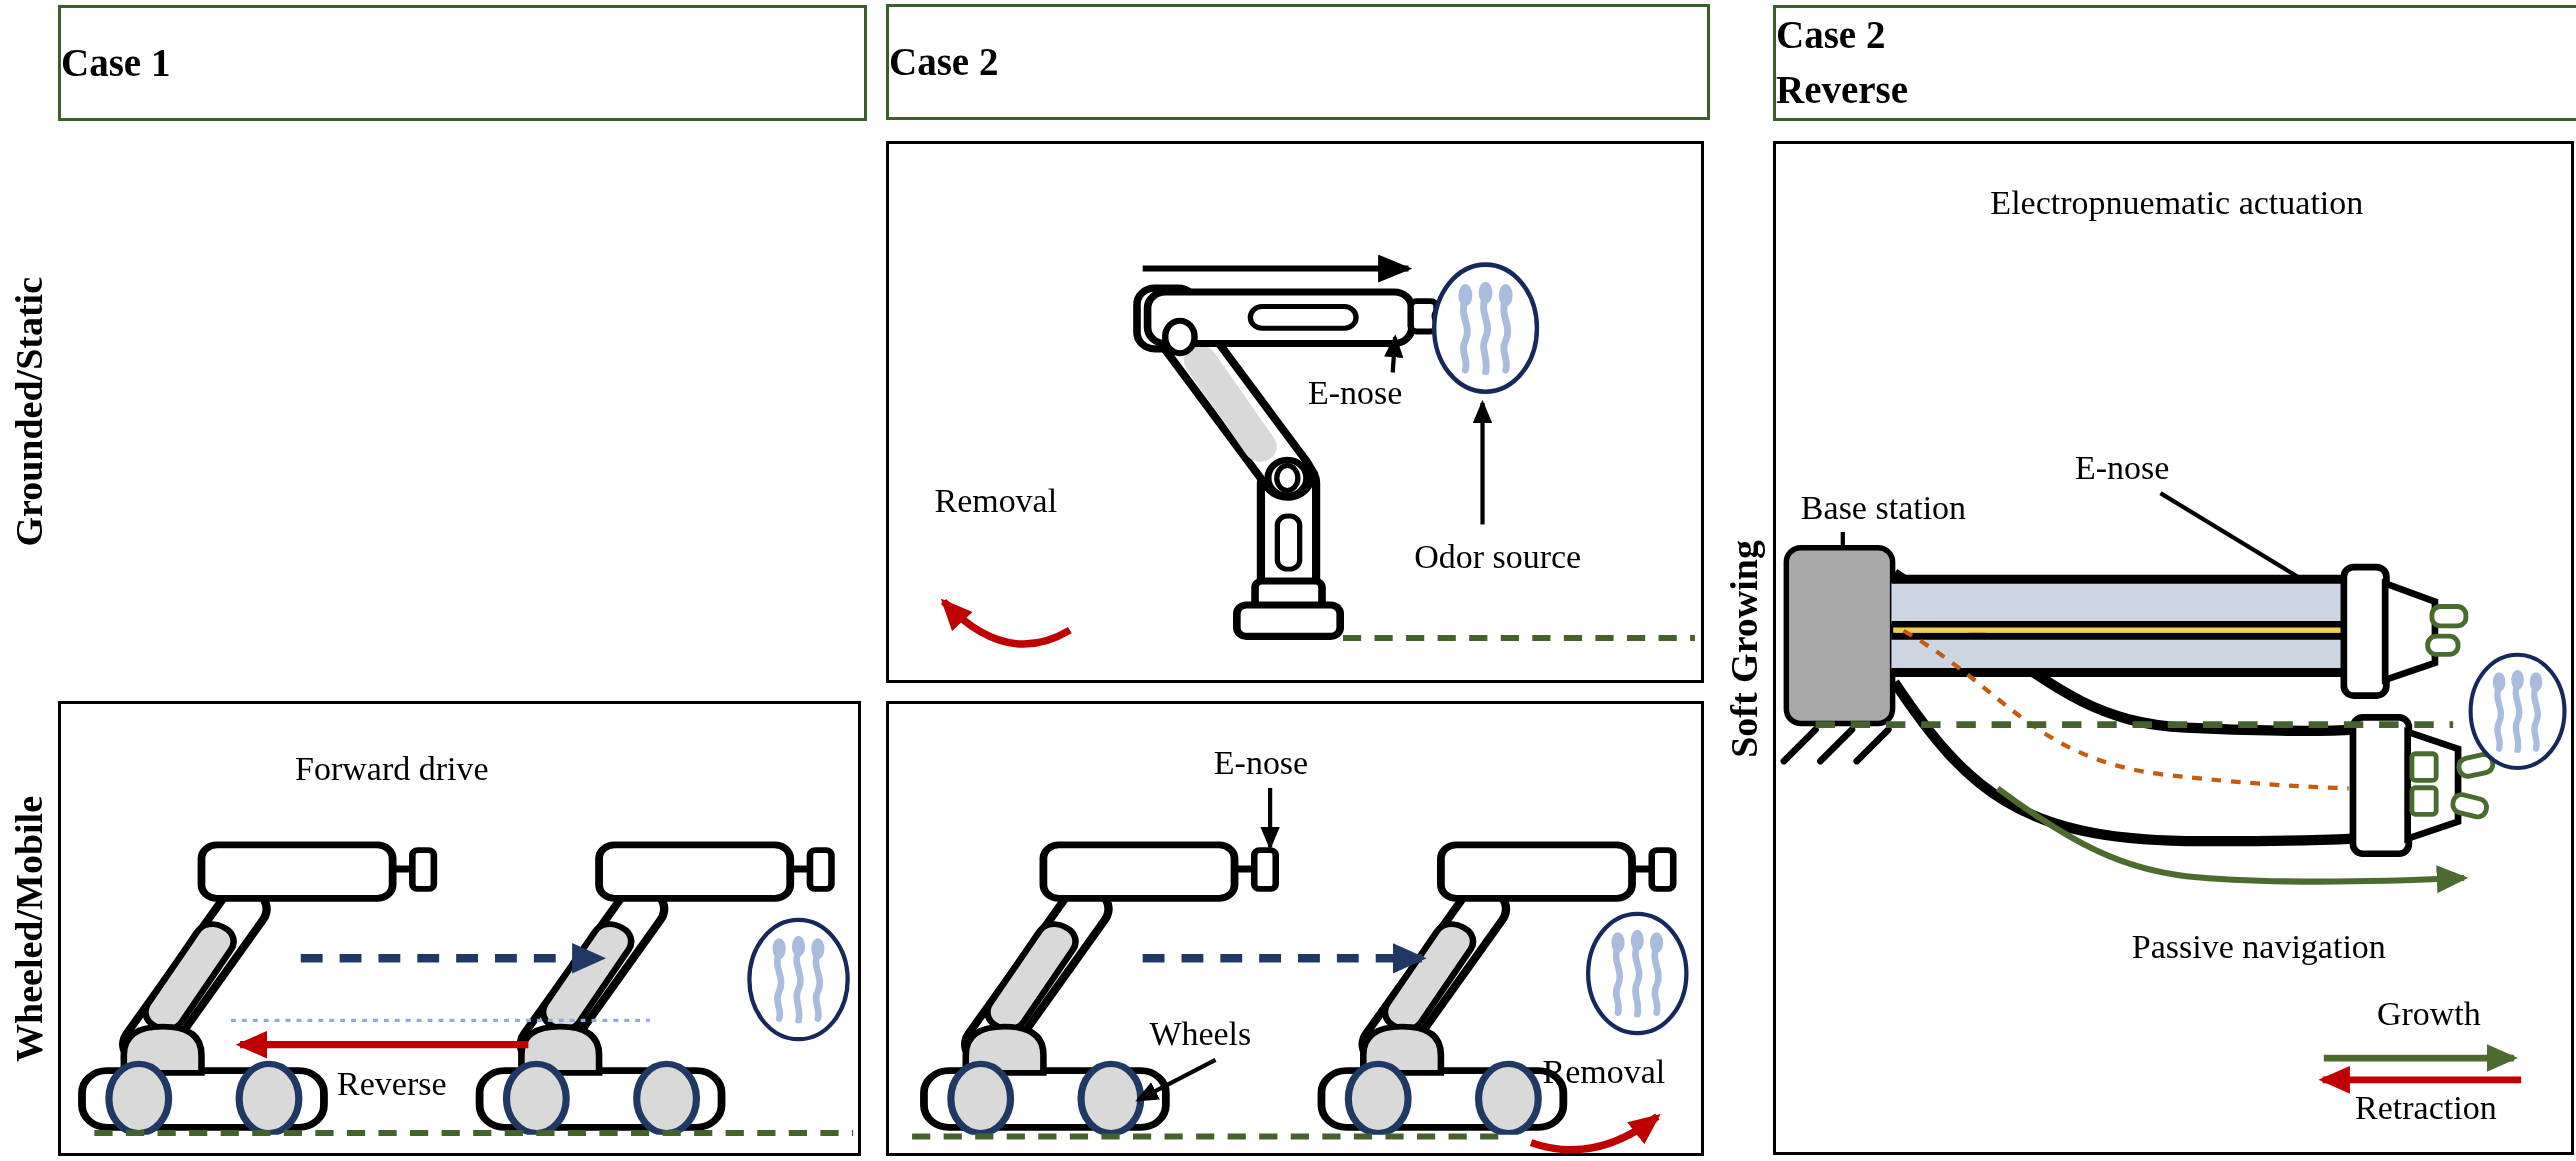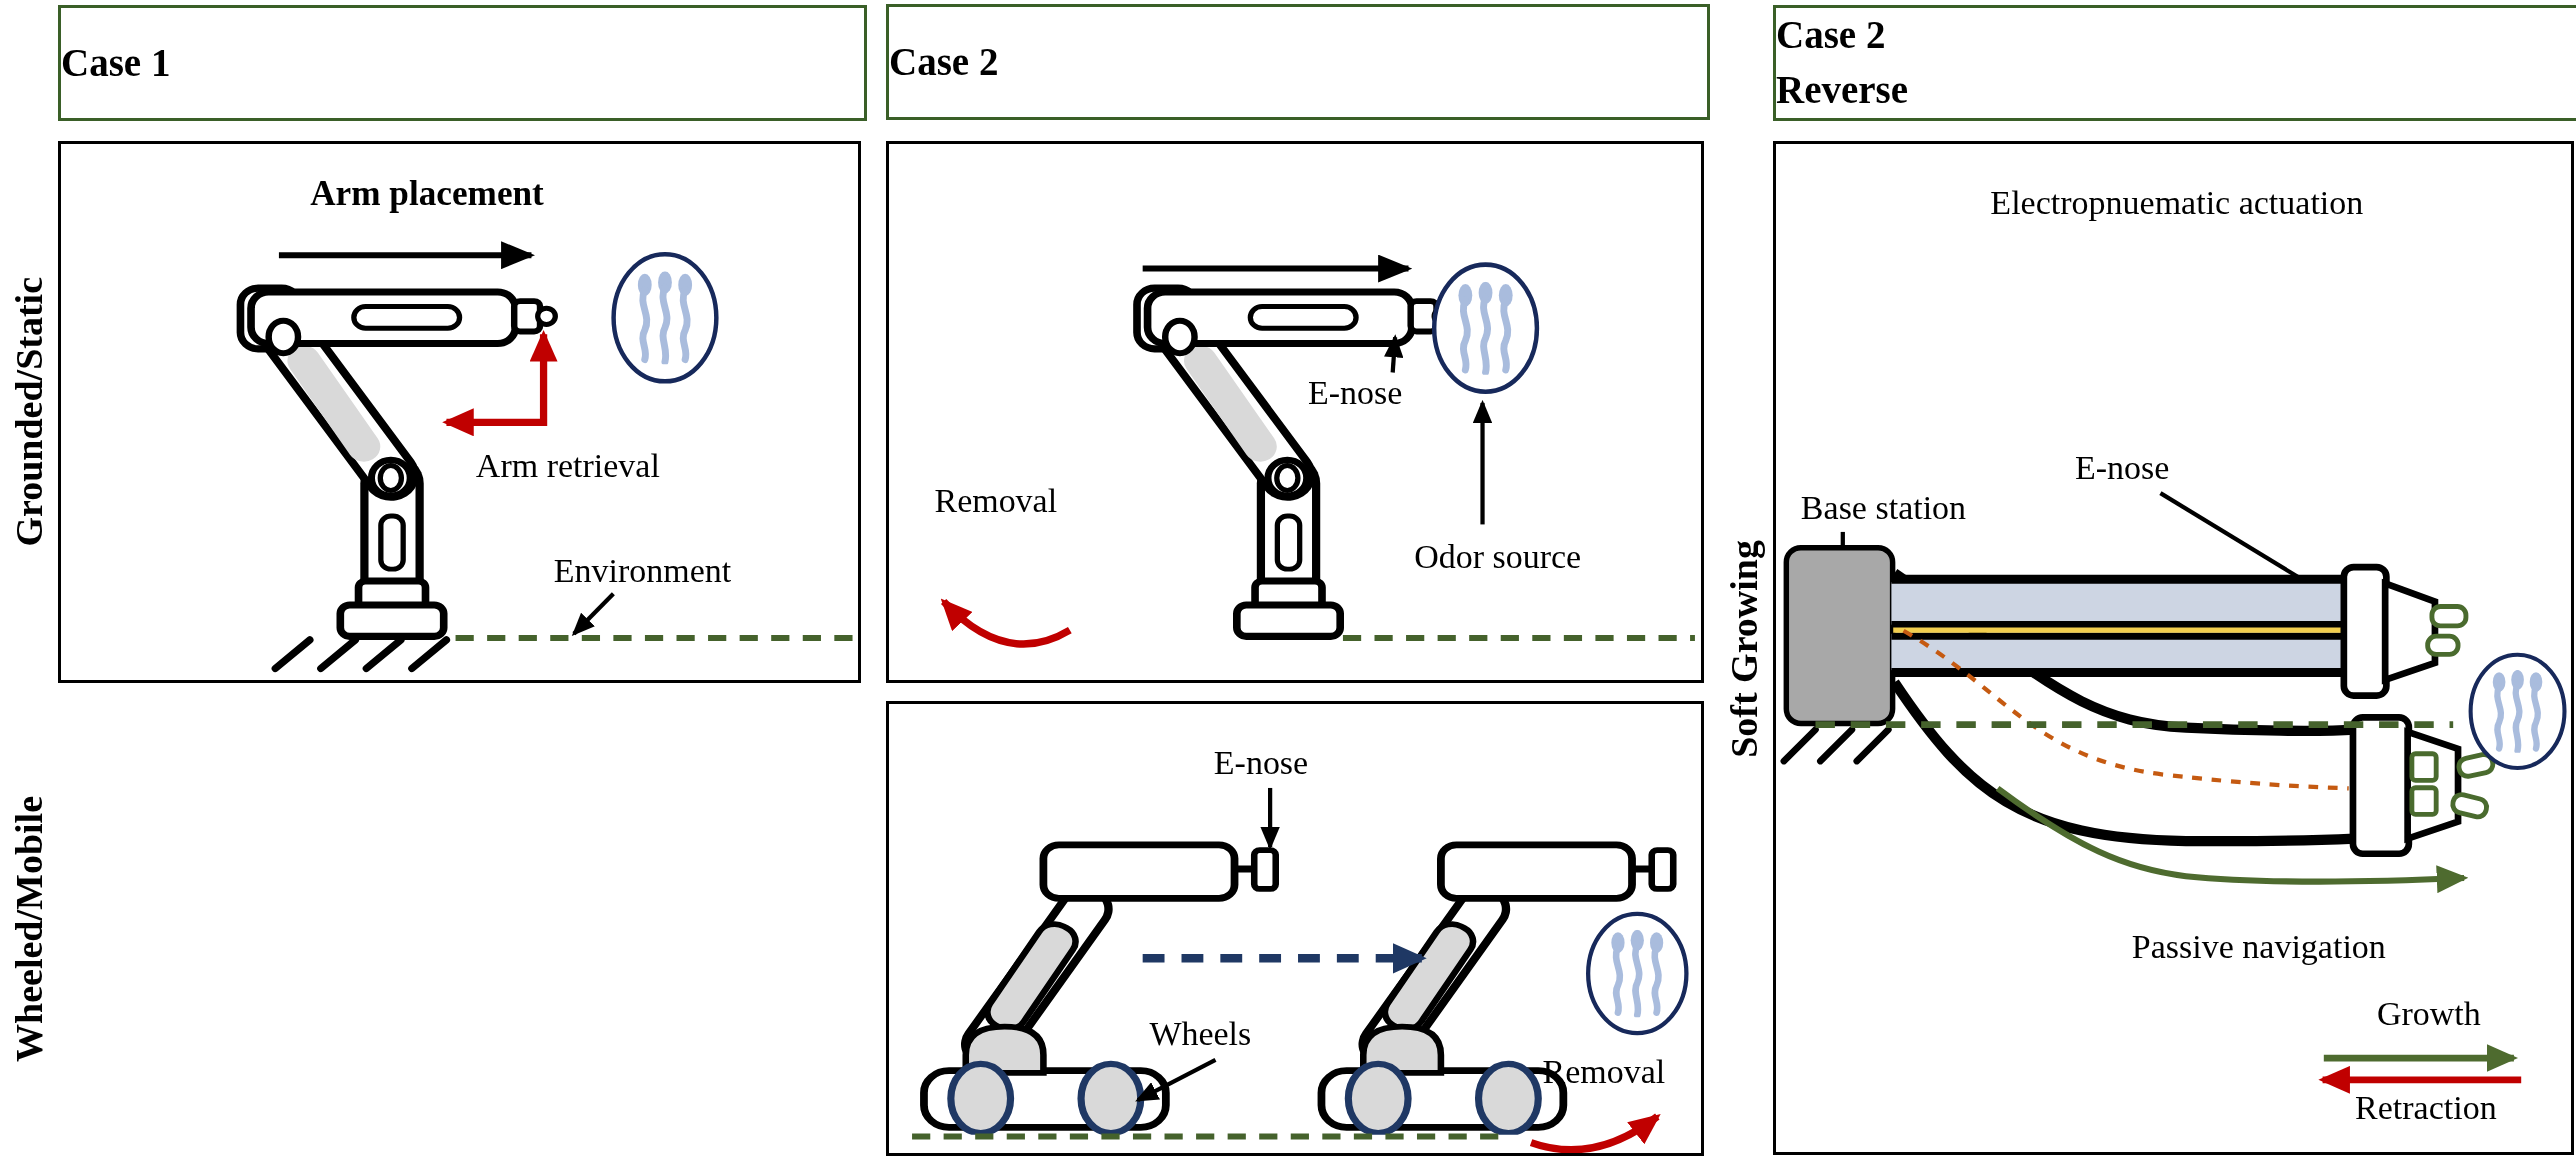--- a/index.html
+++ b/index.html
@@ -103,59 +103,53 @@
 <div class="rowlab" style="left:0;top:141px;width:58px;height:542px;">
   <span>Grounded/Static</span>
 </div>
 <div class="rowlab" style="left:0;top:701px;width:58px;height:455px;">
   <span>Wheeled/Mobile</span>
 </div>
 <div class="rowlab" style="left:1714px;top:141px;width:59px;height:1015px;">
   <span>Soft Growing</span>
 </div>
 
-<div class="panel" style="left:58px;top:141px;width:803px;height:542px;">
-  <svg viewBox="95 232 1313 882" preserveAspectRatio="none">
-    <text class="b" x="698" y="332" text-anchor="middle">Arm placement</text>
-    <line x1="454" y1="415" x2="870" y2="415" stroke="#000" stroke-width="10" marker-end="url(#mB)"></line>
-    <use href="#arm" x="350" y="462" width="600" height="607"></use>
-    <g>
-      <use href="#odor" x="998" y="406" width="184" height="224"></use>
-    </g>
-    <path d="M730,690 L890,690 L890,545" fill="none" stroke="#C00000" stroke-width="12" marker-start="url(#mR)" marker-end="url(#mR)"></path>
-    <text x="930" y="780" text-anchor="middle">Arm retrieval</text>
-    <text x="1053" y="952" text-anchor="middle">Environment</text>
-    <line x1="1005" y1="972" x2="940" y2="1038" stroke="#000" stroke-width="7" marker-end="url(#mS)"></line>
-    <line x1="745" y1="1045" x2="1400" y2="1045" stroke="#45622c" stroke-width="10" stroke-dasharray="30 22"></line>
-    <g stroke="#000" stroke-width="12" stroke-linecap="round">
-      <line x1="505" y1="1048" x2="448" y2="1095"></line>
-      <line x1="580" y1="1048" x2="523" y2="1095"></line>
-      <line x1="655" y1="1048" x2="598" y2="1095"></line>
-      <line x1="730" y1="1048" x2="673" y2="1095"></line>
-    </g>
-  </svg>
-</div>
 
 <div class="panel" style="left:886px;top:141px;width:818px;height:542px;">
   <svg viewBox="1462 232 1338 882" preserveAspectRatio="none">
     <line x1="1880" y1="437" x2="2318" y2="437" stroke="#000" stroke-width="10" marker-end="url(#mB)"></line>
     <use href="#arm" x="1830" y="462" width="600" height="607"></use>
     <g>
       <use href="#odor" x="2353" y="423" width="184" height="224"></use>
     </g>
     <text x="2230" y="660" text-anchor="middle">E-nose</text>
     <line x1="2292" y1="608" x2="2296" y2="550" stroke="#000" stroke-width="7" marker-end="url(#mS)"></line>
     <text x="2465" y="930" text-anchor="middle">Odor source</text>
     <line x1="2440" y1="858" x2="2440" y2="658" stroke="#000" stroke-width="7" marker-end="url(#mS)"></line>
     <text x="1638" y="838" text-anchor="middle">Removal</text>
     <path d="M1760,1032 Q1655,1095 1552,985" fill="none" stroke="#C00000" stroke-width="12" marker-end="url(#mR)"></path>
     <line x1="2210" y1="1045" x2="2790" y2="1045" stroke="#45622c" stroke-width="10" stroke-dasharray="30 22"></line>
   </svg>
 </div>
 
+<div class="panel" style="left:58px;top:701px;width:803px;height:455px;">
+  <svg viewBox="95 1157 1313 738" preserveAspectRatio="none">
+    <text x="640" y="1282" text-anchor="middle">Forward drive</text>
+    <use href="#rover" x="105" y="1373" width="620" height="492"></use>
+    <use href="#rover" x="760" y="1373" width="620" height="492"></use>
+    <line x1="490" y1="1575" x2="985" y2="1575" stroke="#1F3864" stroke-width="14" stroke-dasharray="36 28" marker-end="url(#mN)"></line>
+    <line x1="375" y1="1677" x2="1065" y2="1677" stroke="#8FAADC" stroke-width="5" stroke-dasharray="8 10"></line>
+    <line x1="865" y1="1717" x2="390" y2="1717" stroke="#C00000" stroke-width="12" marker-end="url(#mR)"></line>
+    <text x="640" y="1800" text-anchor="middle">Reverse</text>
+    <g>
+      <use href="#odor" x="1222" y="1505" width="176" height="210"></use>
+    </g>
+    <line x1="150" y1="1862" x2="1400" y2="1862" stroke="#45622c" stroke-width="10" stroke-dasharray="30 22"></line>
+  </svg>
+</div>
 
 <div class="panel" style="left:886px;top:701px;width:818px;height:455px;">
   <svg viewBox="1462 1157 1338 738" preserveAspectRatio="none">
     <text x="2075" y="1272" text-anchor="middle">E-nose</text>
     <line x1="2090" y1="1295" x2="2090" y2="1392" stroke="#000" stroke-width="7" marker-end="url(#mS)"></line>
     <use href="#rover" x="1495" y="1373" width="620" height="492"></use>
     <use href="#rover" x="2150" y="1373" width="620" height="492"></use>
     <line x1="1880" y1="1575" x2="2340" y2="1575" stroke="#1F3864" stroke-width="14" stroke-dasharray="36 28" marker-end="url(#mN)"></line>
     <text x="1975" y="1718" text-anchor="middle">Wheels</text>
     <line x1="2000" y1="1742" x2="1872" y2="1808" stroke="#000" stroke-width="7" marker-end="url(#mS)"></line>

